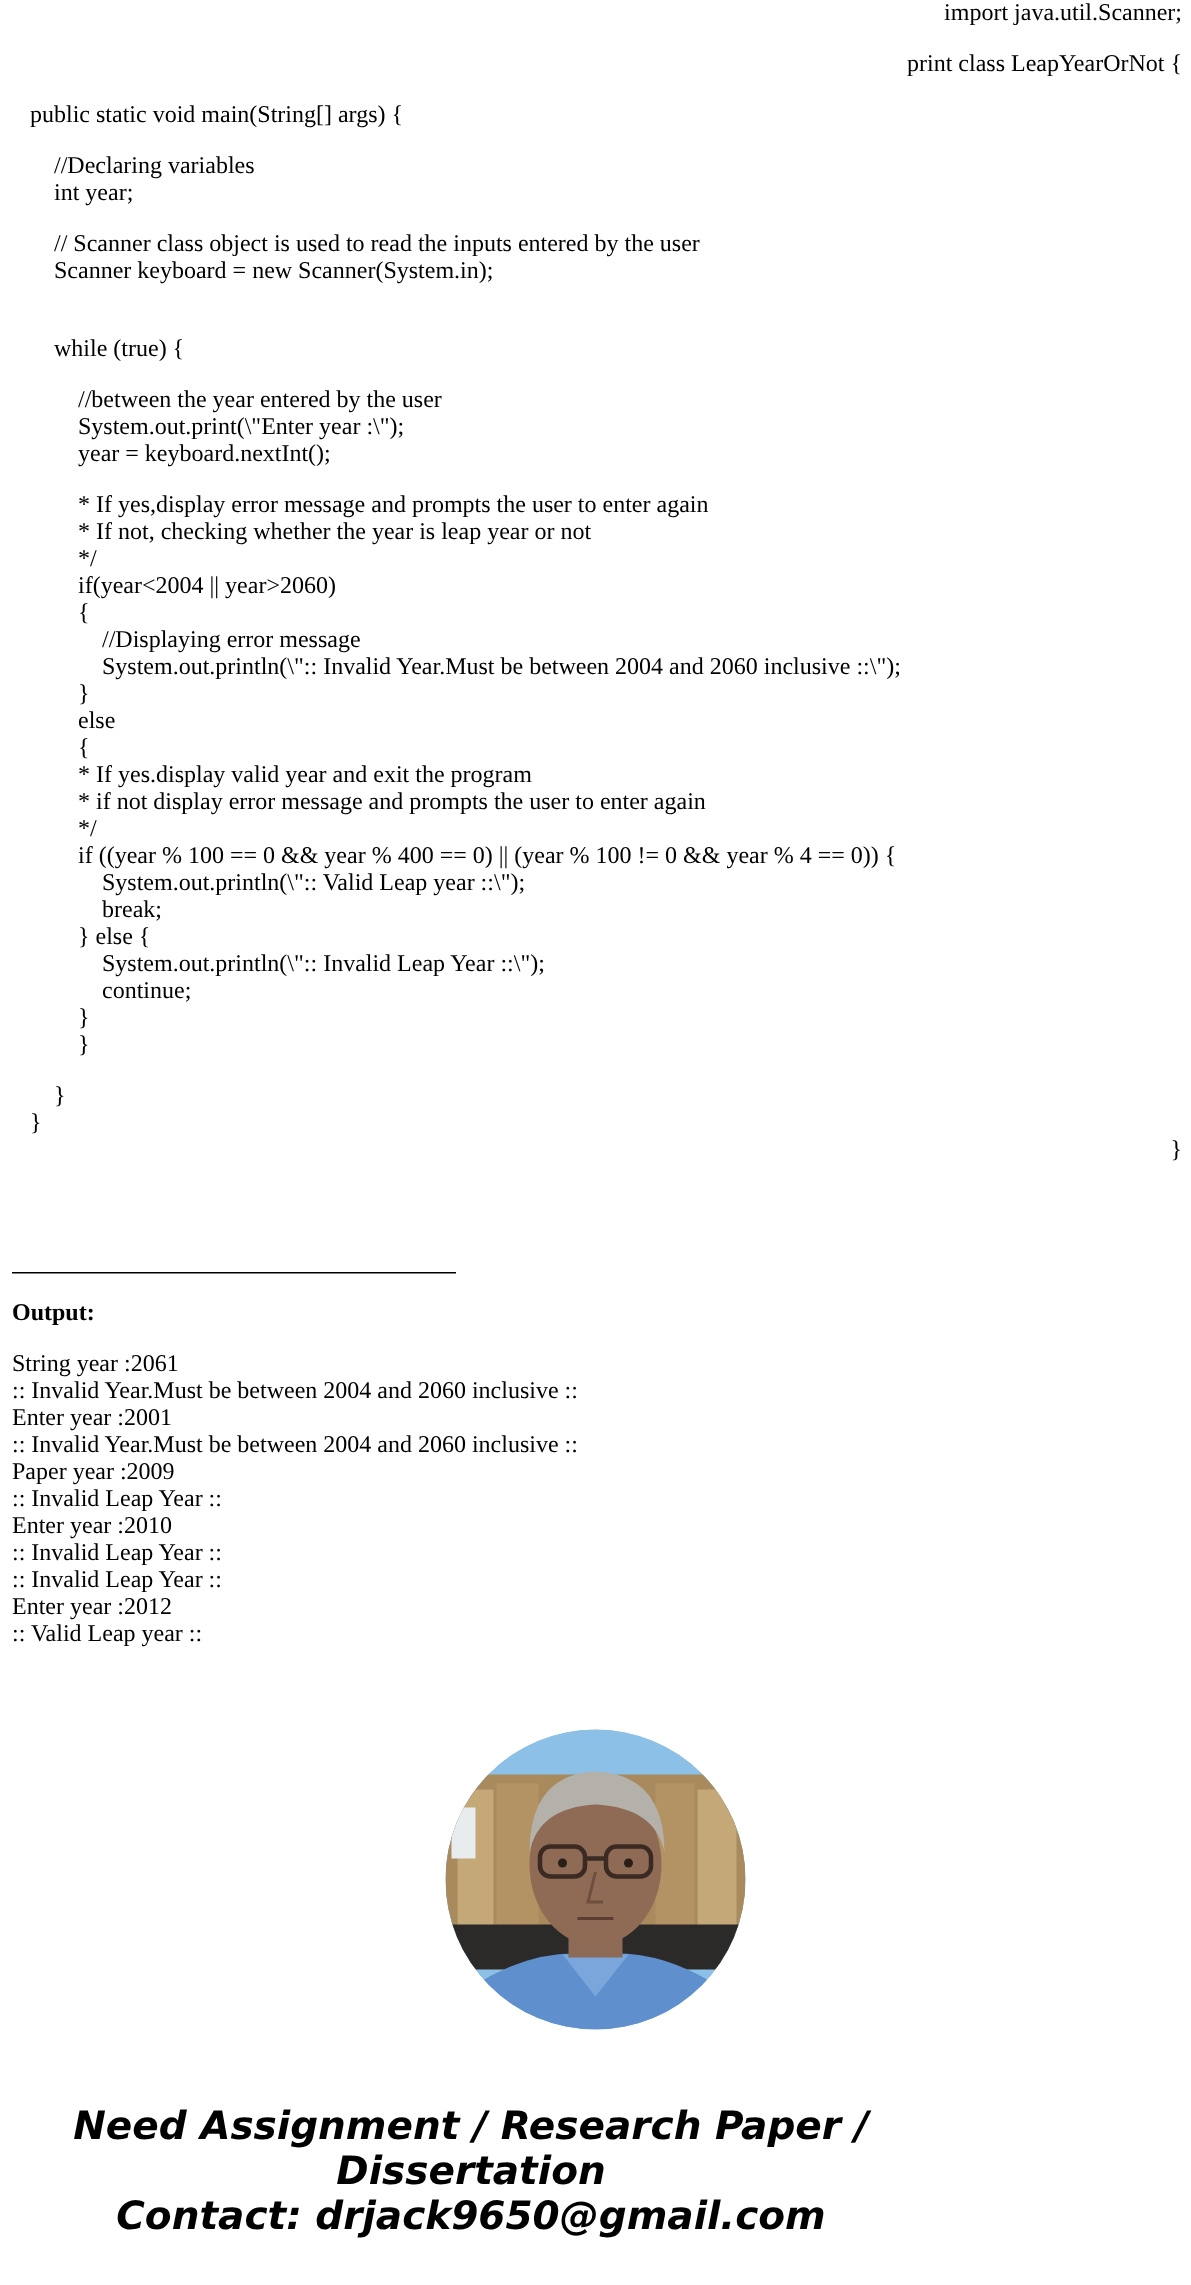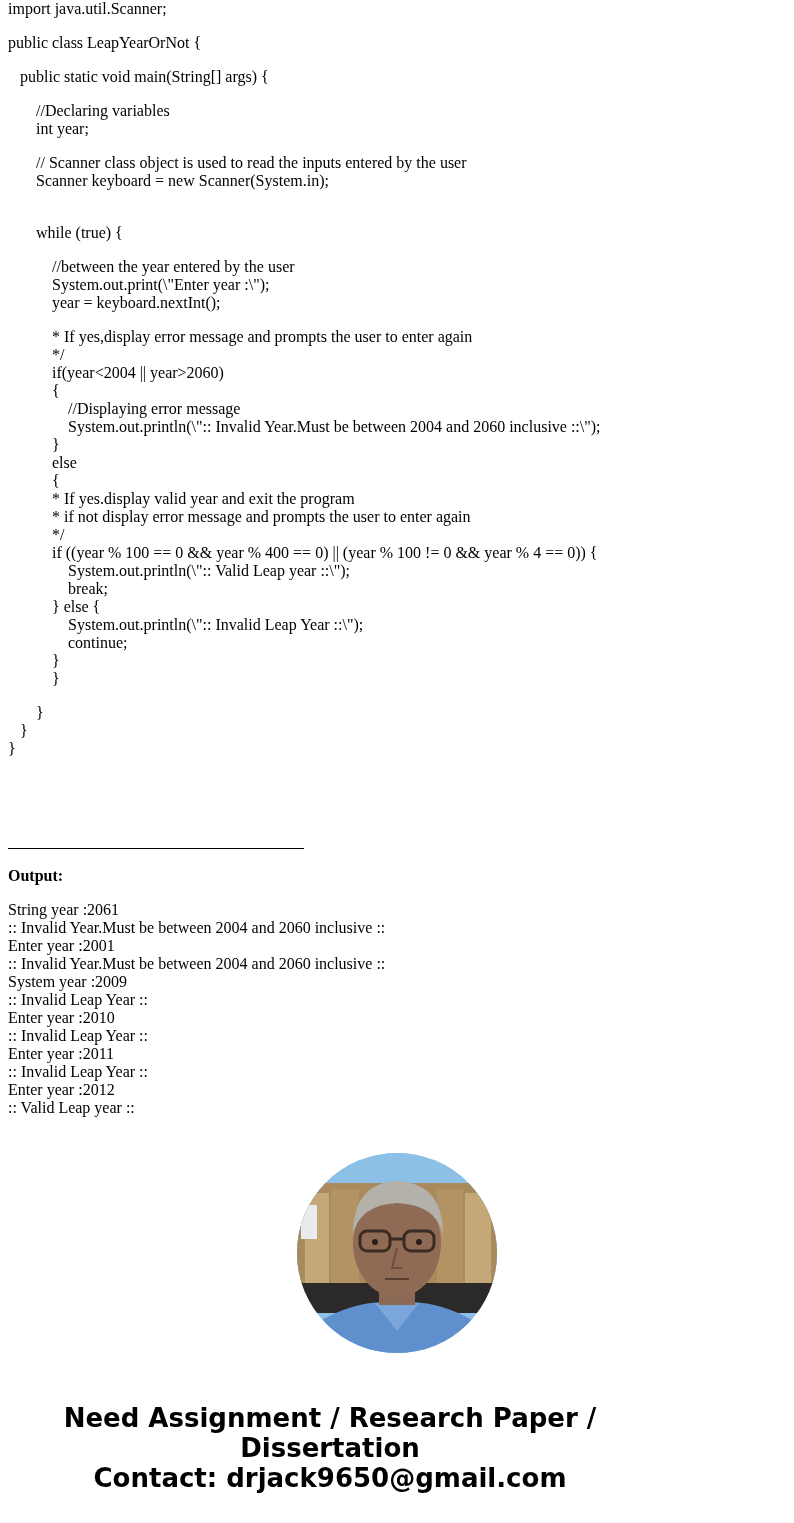--- a/index.html
+++ b/index.html
@@ -22,21 +22,21 @@
       top: 0px;
       width: 780px;
     }
     .line {
       height: 18px;
       line-height: 18px;
       white-space: pre;
     }
     .gap { height: 16px; }
     .gap2 { height: 34px; }
-    .l0 { padding-left: 0px; }
+    .l0 { padding-left: 0px; text-align: right; }
     .l1 { padding-left: 12px; }
     .l2 { padding-left: 28px; }
     .l3 { padding-left: 44px; }
     .l4 { padding-left: 60px; }
 
     .rule {
       position: absolute;
       left: 8px;
       top: 848px;
       width: 296px;
@@ -60,54 +60,56 @@
       left: 297px;
       top: 1153px;
       width: 200px;
       height: 200px;
       border-radius: 50%;
       overflow: hidden;
       background: #8fbde0;
     }
     .promo {
       position: absolute;
-      left: 16px;
+      left: 0;
       top: 1403px;
       width: 628px;
       text-align: center;
       font-family: "DejaVu Sans", sans-serif;
       font-weight: bold;
       font-size: 26px;
       line-height: 30px;
       color: #000;
+      font-style: italic;
     }
   </style>
 </head>
 <body>
 
 <div class="code">
   <div class="line l0">import java.util.Scanner;</div>
   <div class="gap"></div>
-  <div class="line l0">public class LeapYearOrNot {</div>
+  <div class="line l0">print class LeapYearOrNot {</div>
   <div class="gap"></div>
   <div class="line l1">public static void main(String[] args) {</div>
   <div class="gap"></div>
   <div class="line l2">//Declaring variables</div>
   <div class="line l2">int year;</div>
   <div class="gap"></div>
   <div class="line l2">// Scanner class object is used to read the inputs entered by the user</div>
   <div class="line l2">Scanner keyboard = new Scanner(System.in);</div>
   <div class="gap2"></div>
   <div class="line l2">while (true) {</div>
   <div class="gap"></div>
   <div class="line l3">//between the year entered by the user</div>
   <div class="line l3">System.out.print(\"Enter year :\");</div>
   <div class="line l3">year = keyboard.nextInt();</div>
   <div class="gap"></div>
   <div class="line l3">* If yes,display error message and prompts the user to enter again</div>
+  <div class="line l3">* If not, checking whether the year is leap year or not</div>
   <div class="line l3">*/</div>
   <div class="line l3">if(year&lt;2004 || year&gt;2060)</div>
   <div class="line l3">{</div>
   <div class="line l4">//Displaying error message</div>
   <div class="line l4">System.out.println(\":: Invalid Year.Must be between 2004 and 2060 inclusive ::\");</div>
   <div class="line l3">}</div>
   <div class="line l3">else</div>
   <div class="line l3">{</div>
   <div class="line l3">* If yes.display valid year and exit the program</div>
   <div class="line l3">* if not display error message and prompts the user to enter again</div>
@@ -128,25 +130,24 @@
 
 <div class="rule"></div>
 
 <div class="output-heading">Output:</div>
 
 <div class="output">
   <div class="line">String year :2061</div>
   <div class="line">:: Invalid Year.Must be between 2004 and 2060 inclusive ::</div>
   <div class="line">Enter year :2001</div>
   <div class="line">:: Invalid Year.Must be between 2004 and 2060 inclusive ::</div>
-  <div class="line">System year :2009</div>
+  <div class="line">Paper year :2009</div>
   <div class="line">:: Invalid Leap Year ::</div>
   <div class="line">Enter year :2010</div>
   <div class="line">:: Invalid Leap Year ::</div>
-  <div class="line">Enter year :2011</div>
   <div class="line">:: Invalid Leap Year ::</div>
   <div class="line">Enter year :2012</div>
   <div class="line">:: Valid Leap year ::</div>
 </div>
 
 <div class="avatar" aria-label="author-photo">
   <svg width="200" height="200" viewBox="0 0 200 200">
 
     <rect x="0" y="0" width="200" height="200" fill="#8cc0e6"></rect>
 

